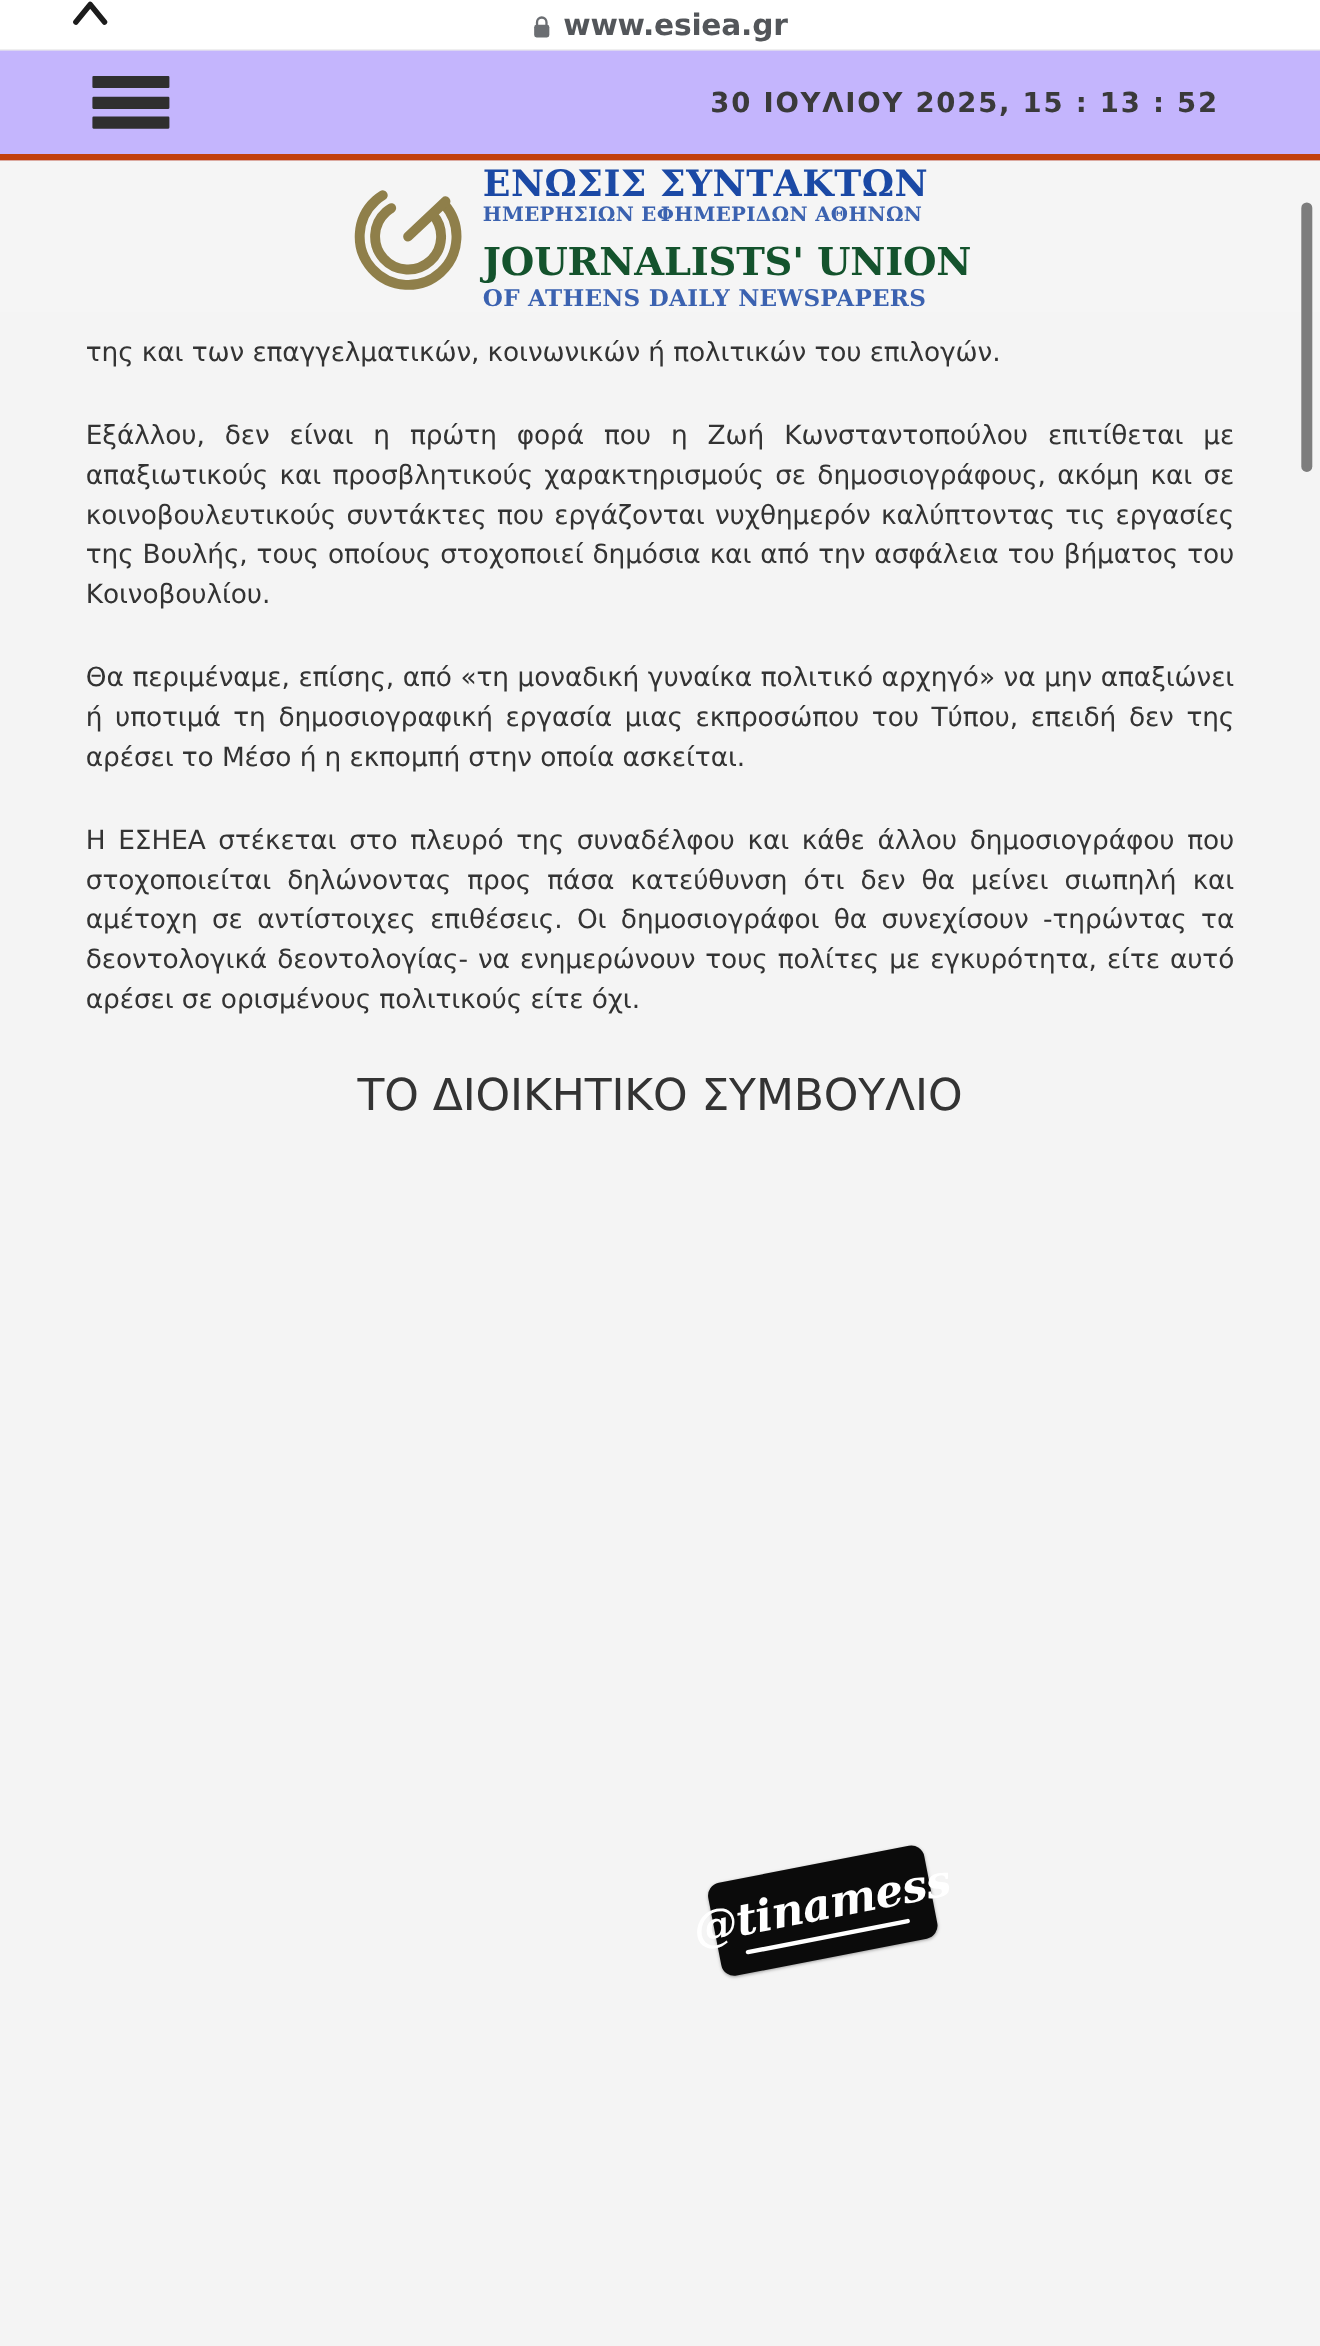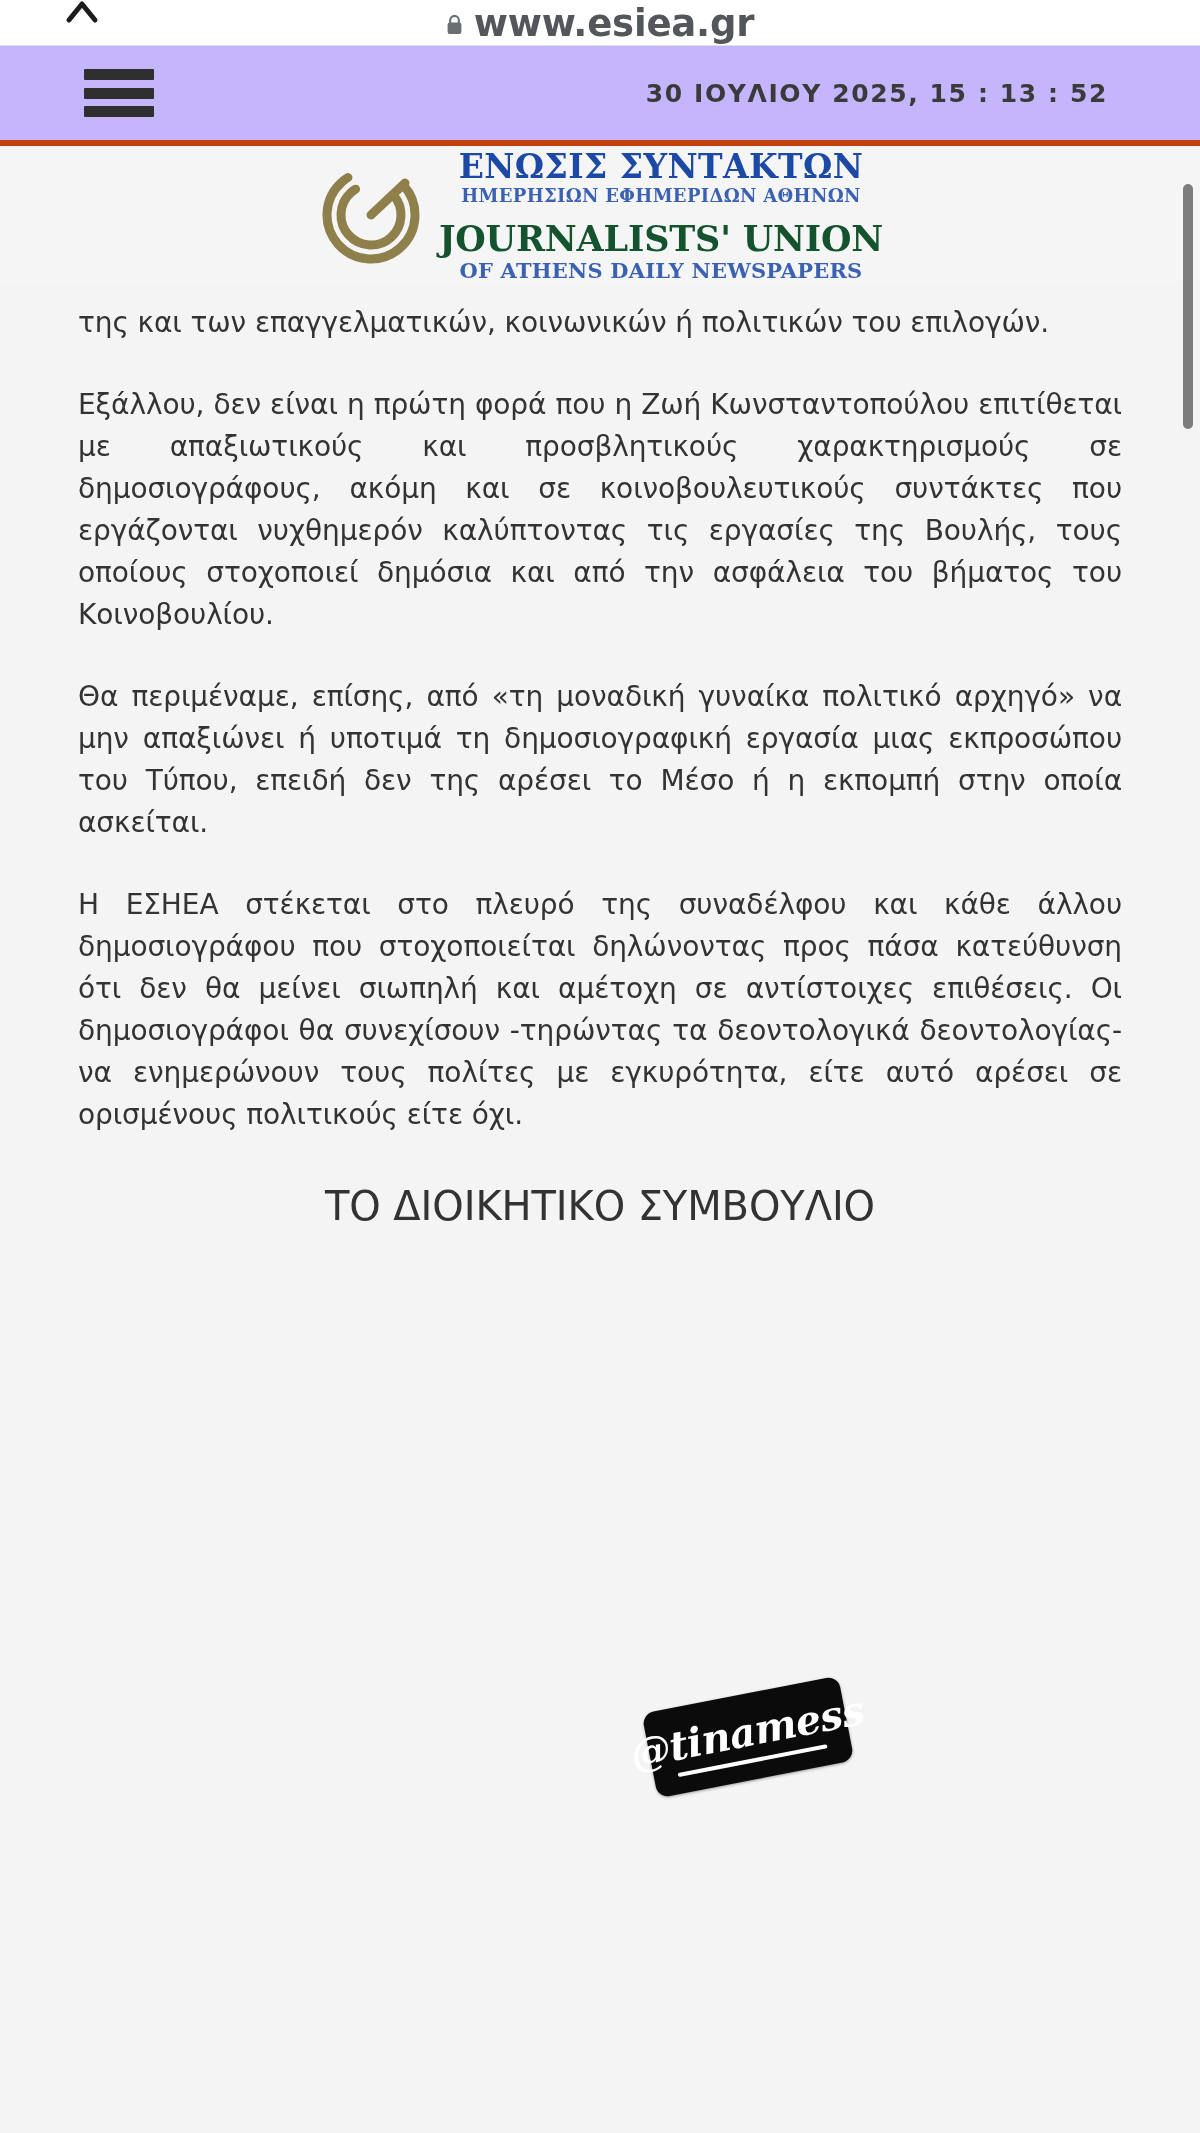--- a/index.html
+++ b/index.html
@@ -54,21 +54,21 @@
     display: block;
     width: 17px;
     height: 21px;
     flex: none;
     position: relative;
     top: 1px;
   }
 
   .url-text {
     font-family: "DejaVu Sans", sans-serif;
-    font-size: 37px;
+    font-size: 27px;
     font-weight: 600;
     color: #53565a;
     letter-spacing: -0.2px;
     white-space: nowrap;
   }
 
   
   .site-topbar {
     position: relative;
     width: 1200px;
@@ -132,21 +132,20 @@
     width: 108px;
     height: 108px;
     flex: none;
   }
 
   .logo-textblock {
     display: flex;
     flex-direction: column;
     justify-content: center;
     line-height: 1;
-    align-items: center;
   }
 
   .logo-l1 {
     font-family: "DejaVu Serif", serif;
     font-size: 33px;
     font-weight: 700;
     color: #1b49a5;
     letter-spacing: 0.4px;
     white-space: nowrap;
   }
@@ -182,21 +181,21 @@
   .article {
     position: relative;
     width: 1200px;
     background: #f4f4f4;
     padding: 0 78px;
     padding-top: 18px;
   }
 
   .para {
     font-family: "DejaVu Sans", sans-serif;
-    font-size: 28px;
+    font-size: 24px;
     line-height: 1.50;
     color: #333333;
     text-align: justify;
     text-justify: inter-word;
     margin-bottom: 40px;
     letter-spacing: -0.1px;
     font-weight: 400;
   }
   .para.first { margin-top: 0; }
 

